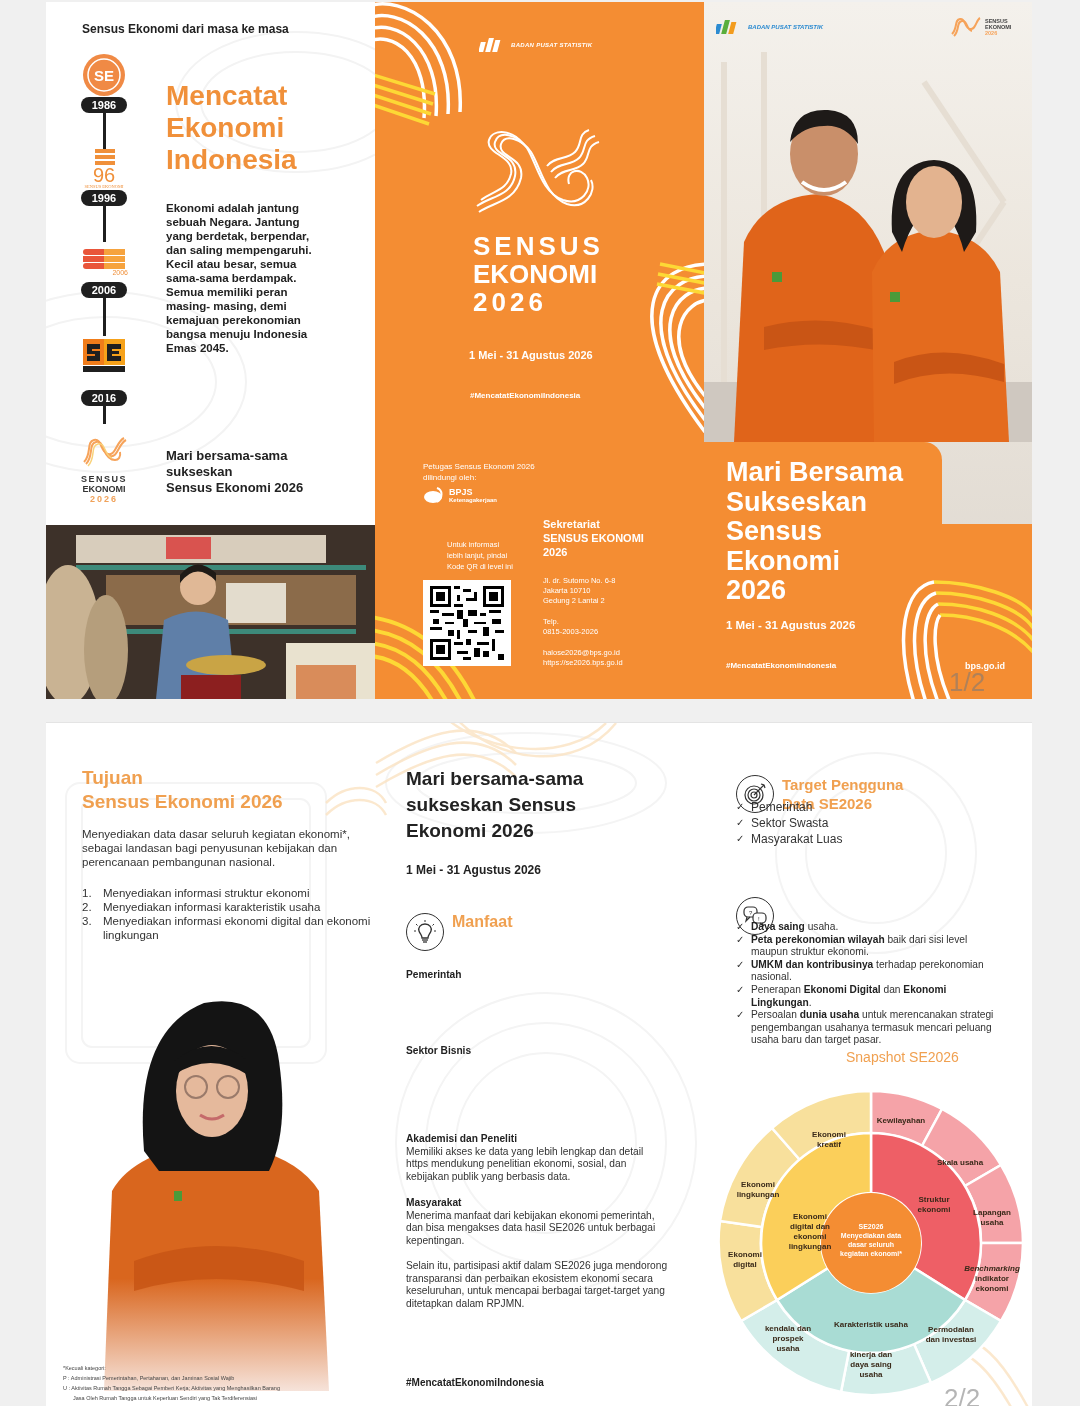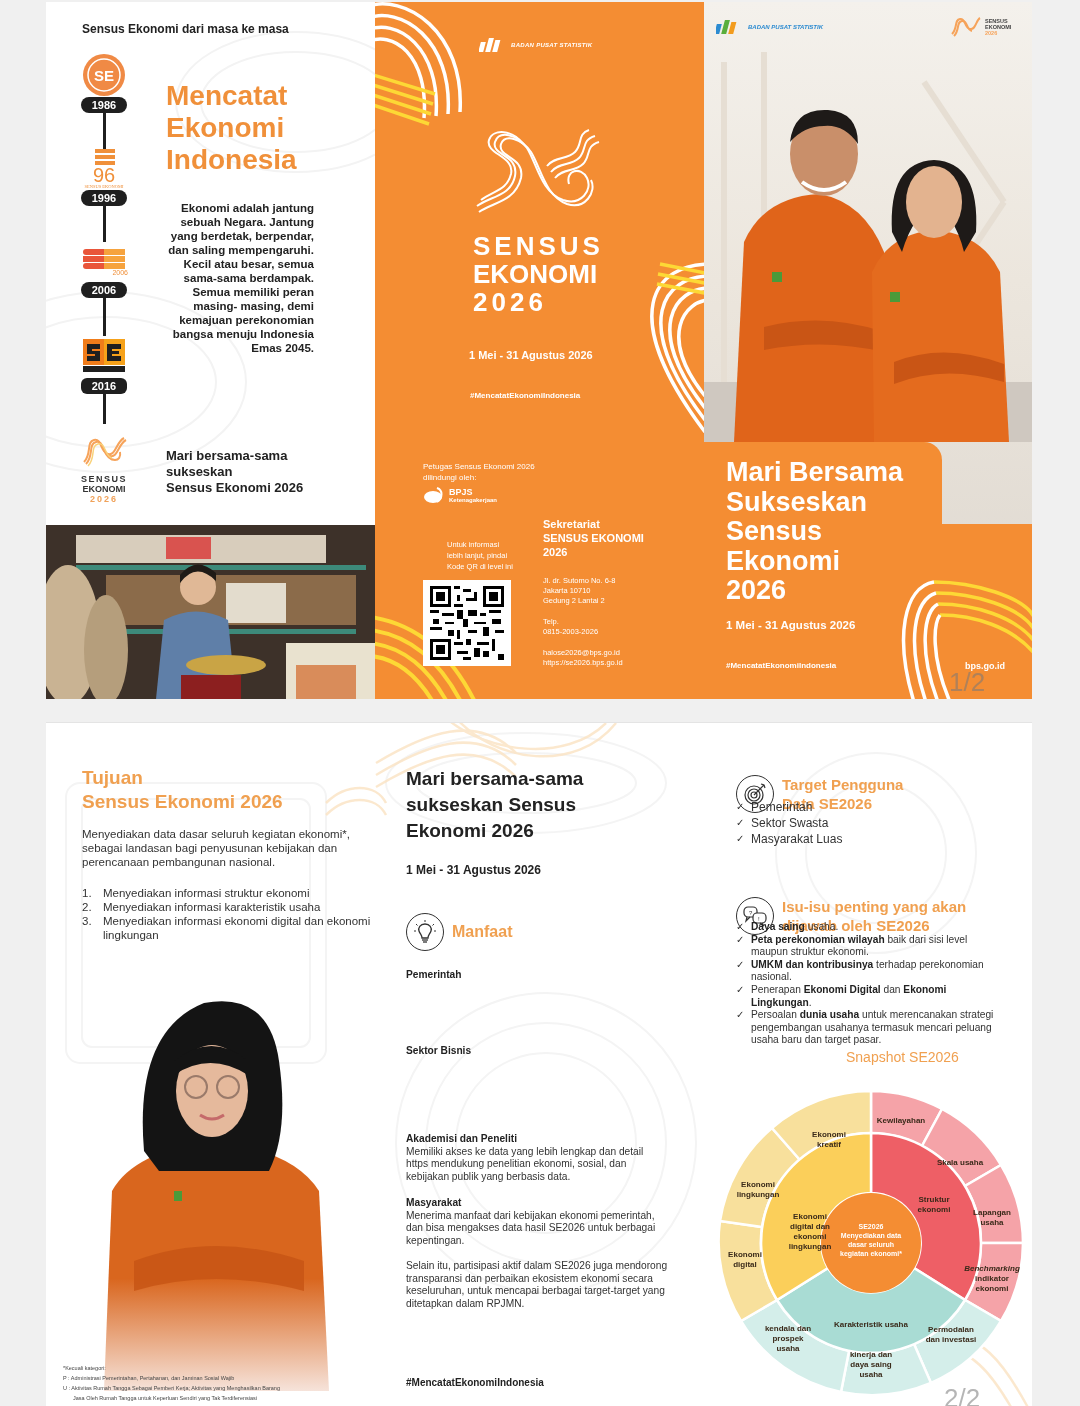--- a/index.html
+++ b/index.html
@@ -18,21 +18,21 @@
 
   .deco-lines { position: absolute; pointer-events: none; }
 
   .timeline-title { position: absolute; left: 36px; top: 20px; font-size: 12px; font-weight: bold; color: #222; }
   .tl-logo { position: absolute; left: 34px; width: 48px; display: flex; align-items: center; justify-content: center; }
   .tl-year { position: absolute; left: 35px; width: 46px; height: 16px; border-radius: 9px; background: #1f1f1f;
     color: #fff; font-size: 11px; font-weight: bold; text-align: center; line-height: 16px; }
   .tl-line { position: absolute; left: 57px; width: 3px; background: #1f1f1f; }
 
   .p1-heading { position: absolute; left: 120px; top: 78px; font-size: 28px; font-weight: bold; color: #f0903a; line-height: 32px; }
-  .p1-body { position: absolute; left: 108px; top: 199px; width: 160px; font-size: 11.5px; font-weight: bold; line-height: 14px; color: #222; text-align: right; }
+  .p1-body { position: absolute; left: 120px; top: 199px; width: 160px; font-size: 11.5px; font-weight: bold; line-height: 14px; color: #222; }
   .p1-se26-logo { position: absolute; left: 33px; top: 432px; width: 50px; text-align: center; }
   .p1-se26-logo .w1 { font-size: 9px; font-weight: bold; letter-spacing: 1.5px; color: #333; margin-top: 2px; }
   .p1-se26-logo .w2 { font-size: 9px; font-weight: bold; color: #333; }
   .p1-se26-logo .w3 { font-size: 9px; font-weight: bold; letter-spacing: 2px; color: #f0a25a; }
   .p1-cta { position: absolute; left: 120px; top: 446px; font-size: 13px; font-weight: bold; color: #222; line-height: 16px; }
 
   .market-photo { position: absolute; left: 0; top: 523px; width: 329px; height: 174px; overflow: hidden;
     background: linear-gradient(180deg, #4a3d33 0%, #6e5a48 50%, #b09978 100%); }
 
   
@@ -78,21 +78,21 @@
   .tujuan-list { position: absolute; left: 36px; top: 163px; width: 290px; font-size: 11.5px; line-height: 14px; color: #333; list-style: none; }
   .tujuan-list li { display: flex; margin-bottom: 0; }
   .tujuan-list .n { width: 21px; flex: none; }
 
   .hijab-woman { position: absolute; left: 58px; top: 268px; width: 230px; height: 400px; }
   .footnote { position: absolute; left: 17px; top: 640px; font-size: 5.5px; color: #444; line-height: 10px; }
   .footnote .ind { padding-left: 10px; }
 
   .c2-title { position: absolute; left: 20px; top: 43px; font-size: 19px; font-weight: bold; color: #222; line-height: 26px; }
   .c2-date { position: absolute; left: 20px; top: 140px; font-size: 12px; font-weight: bold; color: #222; }
-  .manfaat { position: absolute; left: 20px; top: 190px; display: flex; align-items: center; gap: 8px; }
+  .manfaat { position: absolute; left: 20px; top: 190px; display: flex; gap: 8px; }
   .icon-circle { width: 38px; height: 38px; border: 1.5px solid #333; border-radius: 50%; display: flex; align-items: center; justify-content: center; background: #fff; }
   .manfaat .lbl { font-size: 16px; font-weight: bold; color: #f0a050; }
   .benefit { position: absolute; left: 20px; width: 262px; font-size: 10.2px; line-height: 12.5px; color: #333; }
   .benefit .h { font-weight: bold; color: #222; }
   .c2-hash { position: absolute; left: 20px; top: 654px; font-size: 10px; font-weight: bold; color: #222; }
 
   .section-head { position: absolute; left: 20px; display: flex; align-items: center; gap: 8px; margin-top: 24px; }
   .section-head .lbl { font-size: 15px; font-weight: bold; color: #f0a050; line-height: 19px; }
   .check-list { position: absolute; left: 20px; list-style: none; color: #333; }
   .check-list li { display: flex; gap: 4px; }
@@ -158,21 +158,21 @@
 
     <div class="tl-logo" style="top:336px;height:36px;">
       <svg width="42" height="34" viewBox="0 0 42 34">
         <rect x="0" y="0" width="42" height="26" fill="#f6a21a"></rect>
         <rect x="0" y="0" width="21" height="26" fill="#f07c1a"></rect>
         <path d="M4 5 H17 V10 H9 V12 H17 V22 H4 V17 H12 V15 H4 Z" fill="#1f1f1f"></path>
         <path d="M24 5 H38 V10 H29 V12 H36 V15 H29 V17 H38 V22 H24 Z" fill="#1f1f1f"></path>
         <rect x="0" y="27" width="42" height="6" fill="#1f1f1f"></rect>
       </svg>
     </div>
-    <div class="tl-year" style="top:376px;border-radius:6px;">2016</div>
+    <div class="tl-year" style="top:388px;">2016</div>
     <div class="tl-line" style="top:392px;height:30px;"></div>
 
     <div class="p1-heading">
       <div>Mencatat</div>
       <div>Ekonomi</div>
       <div>Indonesia</div>
     </div>
     <div class="p1-body">Ekonomi adalah jantung sebuah Negara. Jantung yang berdetak, berpendar, dan saling mempengaruhi. Kecil atau besar, semua sama-sama berdampak. Semua memiliki peran masing- masing, demi kemajuan perekonomian bangsa menuju Indonesia Emas 2045.</div>
 
     <div class="p1-se26-logo">
@@ -598,24 +598,20 @@
       <div class="icon-circle">
         <svg width="24" height="22" viewBox="0 0 24 22">
           <rect x="1" y="2" width="13" height="10" rx="4" fill="none" stroke="#333" stroke-width="1.2"></rect>
           <path d="M4 12 L3 16 L7 12" fill="none" stroke="#333" stroke-width="1.2"></path>
           <rect x="10" y="8" width="13" height="10" rx="4" fill="#fff" stroke="#333" stroke-width="1.2"></rect>
           <path d="M19 18 L21 21 L17 18" fill="none" stroke="#333" stroke-width="1.2"></path>
           <text x="6" y="10" font-size="6" font-family="Liberation Sans, sans-serif" fill="#333">?</text>
           <text x="15" y="16" font-size="6" font-family="Liberation Sans, sans-serif" fill="#333">!</text>
         </svg>
       </div>
-      <div class="lbl">
-        <div>Isu-isu penting yang akan</div>
-        <div>dijawab oleh SE2026</div>
-      </div>
     </div>
     <ul class="check-list issue-list">
       <li>
           <span class="ck">✓</span>
           <span><span></span><b>Daya saing</b><span> usaha.</span></span>
         </li>
       <li>
           <span class="ck">✓</span>
           <span><b>Peta perekonomian wilayah</b><span> baik dari sisi level maupun struktur ekonomi.</span></span>
         </li>

